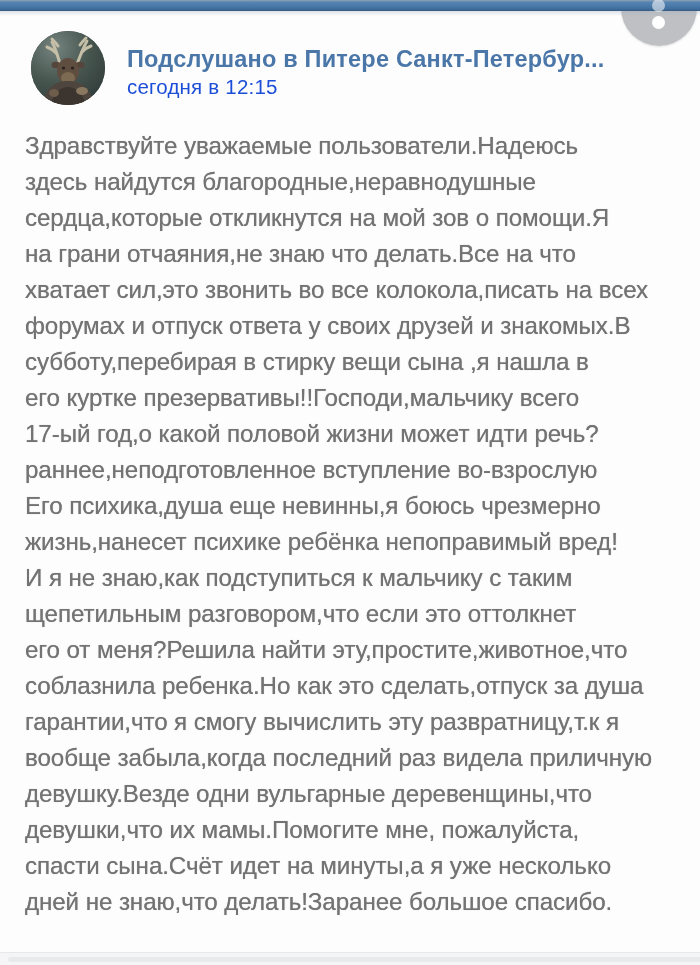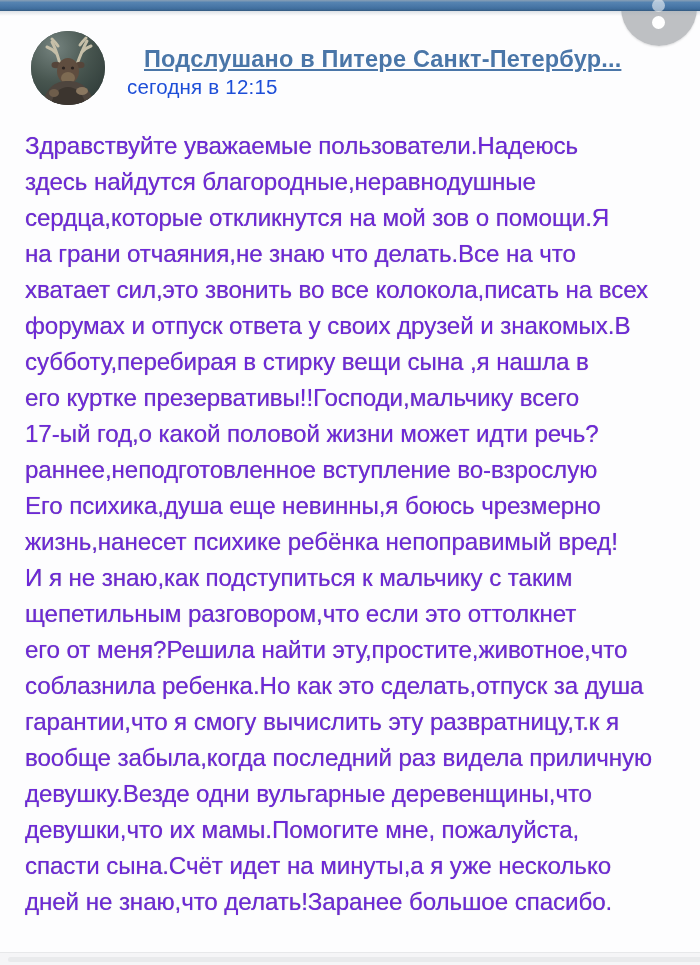--- a/index.html
+++ b/index.html
@@ -26,33 +26,32 @@
   }
   .dot { position:absolute; border-radius:50%; z-index:4; }
   .dot1 { left:652px; top:-1px; width:13px; height:13px; background:rgba(255,255,255,0.55); }
   .dot2 { left:652px; top:16px; width:13px; height:13px; background:#ffffff; }
   
   .avatar {
     position:absolute; left:31px; top:31px; width:74px; height:74px;
     border-radius:50%; overflow:hidden; background:#42504e;
   }
   .community-name {
-    position:absolute; left:144px; top:46px;
+    position:absolute; left:127px; top:46px;
     font-size:23.5px; font-weight:bold; color:#4a76a8; letter-spacing:0.2px;
     white-space:nowrap;
-    text-decoration:underline;
   }
   .post-meta {
     position:absolute; left:127px; top:75px;
     font-size:20.5px; color:#1d4ed8; letter-spacing:0.2px;
   }
   
   .post-text {
     position:absolute; left:25px; top:128px; width:672px;
-    font-size:24.2px; line-height:36px; color:#6d28d9;
+    font-size:24.2px; line-height:36px; color:#737373;
     letter-spacing:-0.1px;
     text-shadow:0 0 0.7px rgba(45,45,45,0.55);
   }
   .post-text .line { white-space:nowrap; height:36px; }
   
   .bottom-strip {
     position:absolute; left:0; right:0; top:952px; height:13px;
     background:#f5f5f7; border-top:1px solid #e7e8ea;
   }
   .strip-inner {

